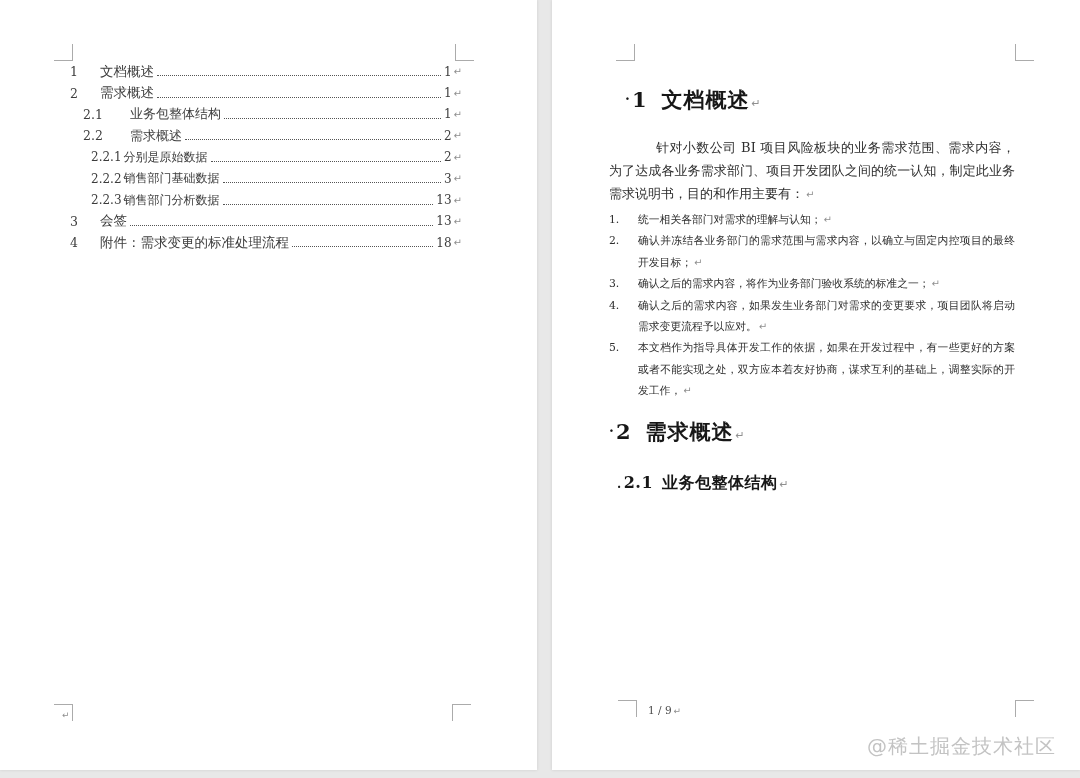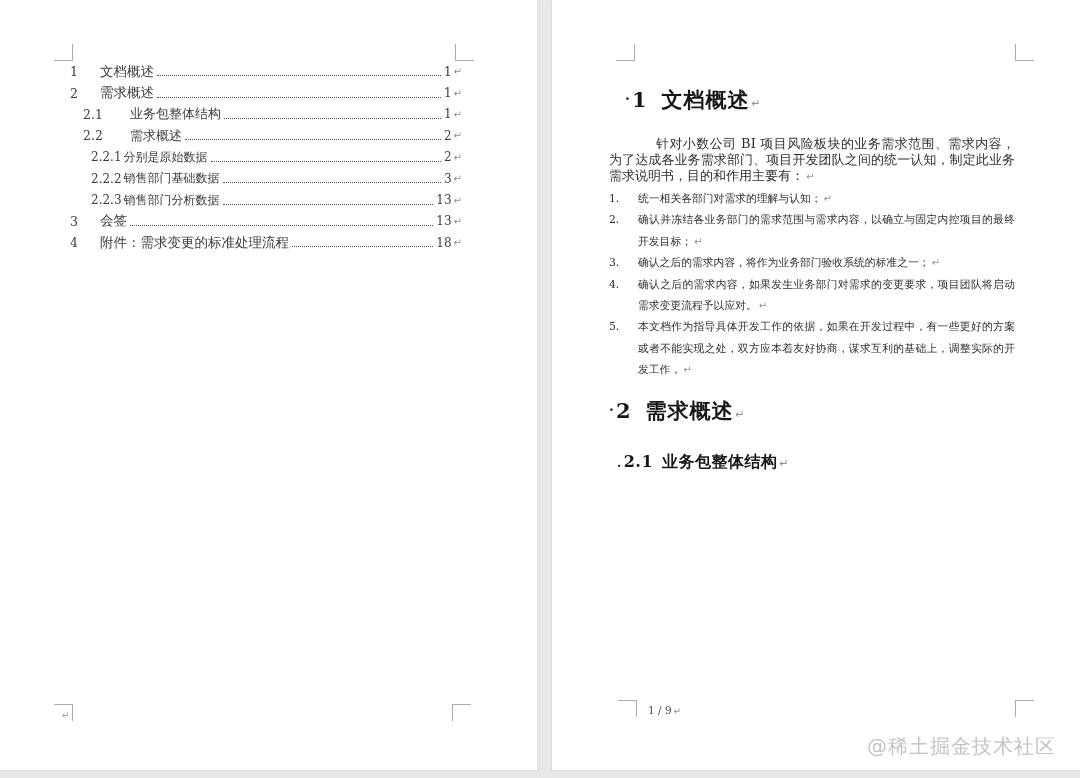--- a/index.html
+++ b/index.html
@@ -49,21 +49,21 @@
   .content { position:absolute; left:57px; top:60px; width:406px; color:#2e2e2e; }
   .h1 { font-size:21px; font-weight:bold; color:#171717; letter-spacing:1px; line-height:30px; }
   .h1 .bullet { font-size:14px; vertical-align:3px; margin-right:2px; letter-spacing:0; }
   .h1 .num { margin-right:14px; }
   .h1 .ret, .h2 .ret { font-weight:normal; font-size:11px; }
   .h1-1 { margin:24px 0 0 16px; }
   .h1-2 { margin:14px 0 0 0; }
   .h2 { margin:21px 0 0 8px; font-size:16px; font-weight:bold; color:#171717; letter-spacing:0.5px; line-height:22px; }
   .h2 .bullet { font-size:12px; margin-right:2px; }
   .h2 .num { margin-right:9px; }
-  .body-p { margin:17px 0 0 0; font-size:13px; line-height:16px; text-align:justify; text-indent:47px; }
+  .body-p { margin:17px 0 0 0; font-size:13px; line-height:23px; text-align:justify; text-indent:47px; }
   .goals { margin-top:3px; }
   .li { display:flex; font-size:10.8px; line-height:21.4px; }
   .li-num { flex:none; width:29px; }
   .li-txt { flex:1 1 auto; text-align:justify; }
   .p2 { margin-top:12px; line-height:25px; }
   .squiggle {
     text-decoration:underline; text-decoration-style:wavy;
     text-decoration-color:#74b4da; text-decoration-thickness:1px;
     text-underline-offset:4px;
   }

